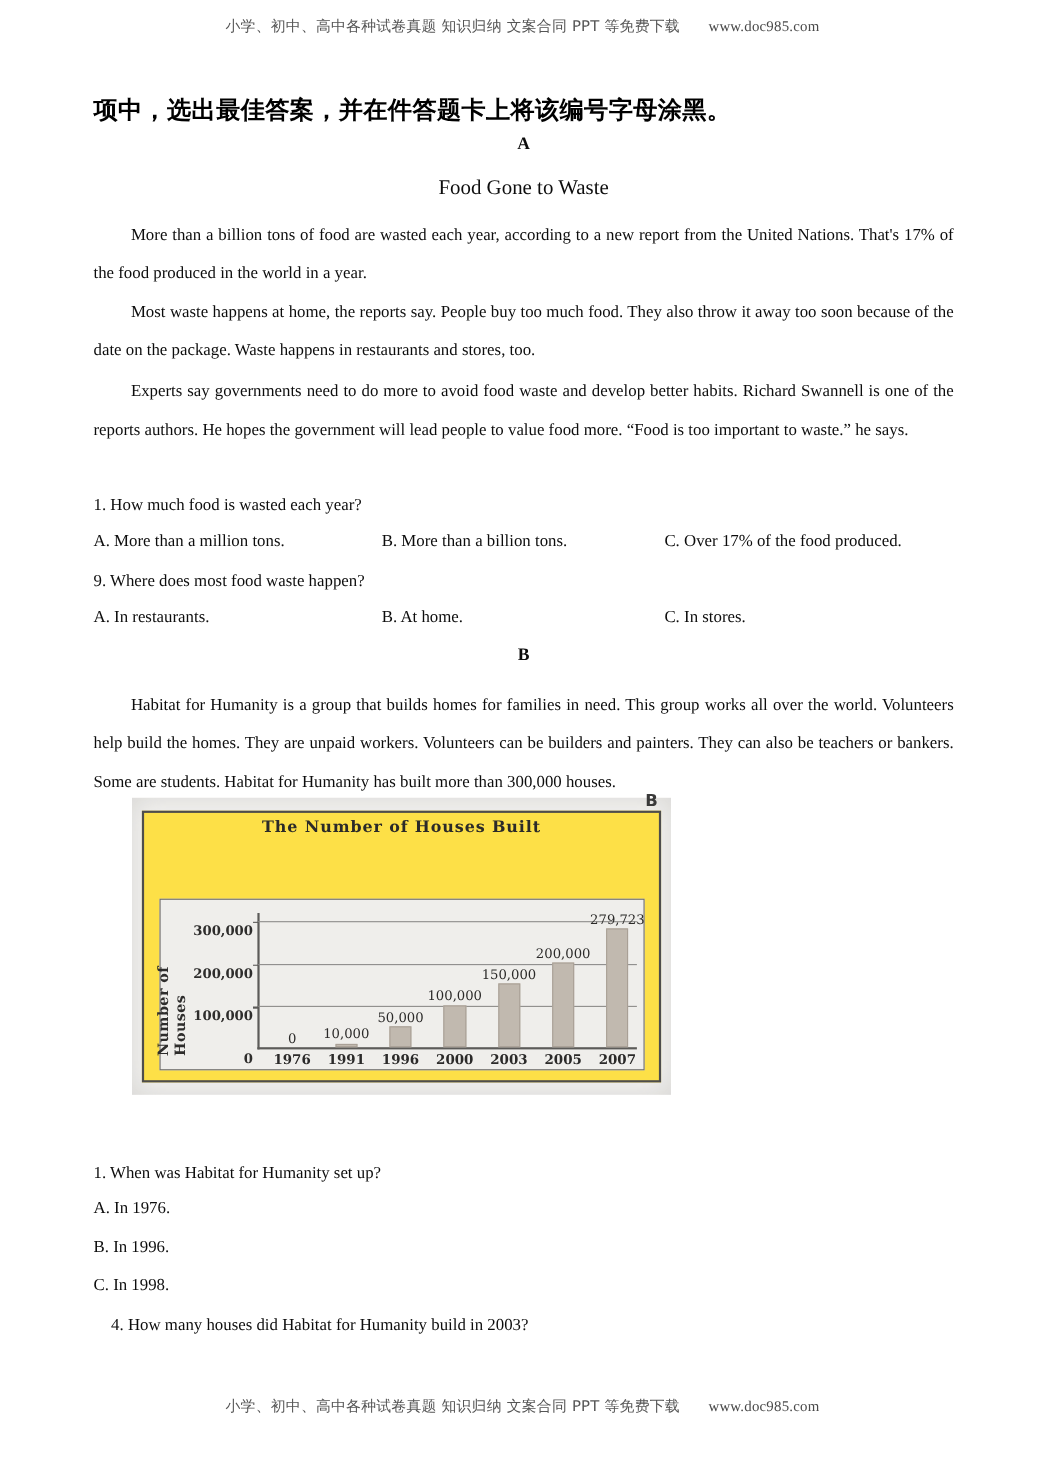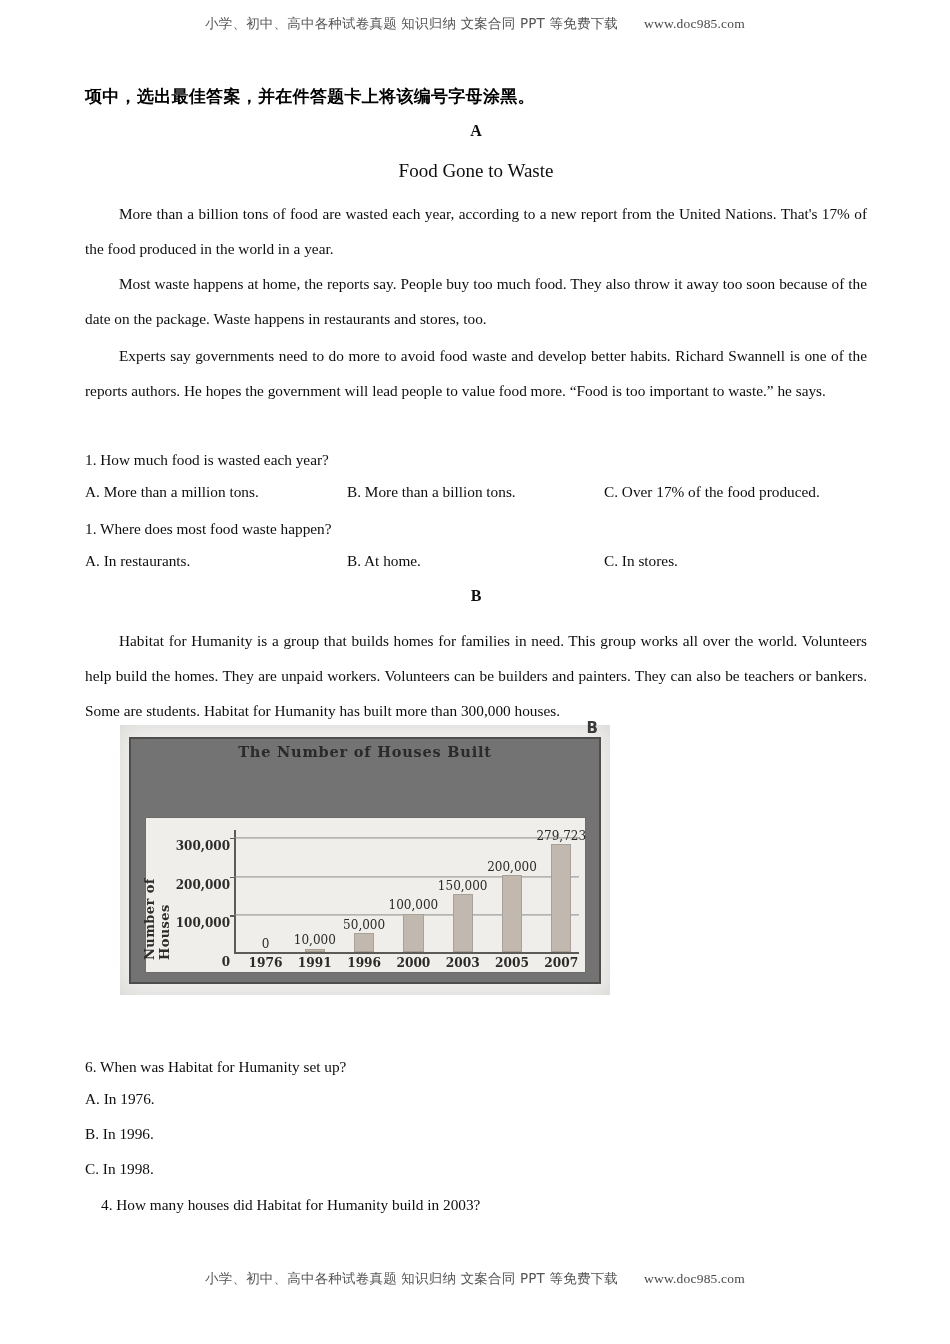--- a/index.html
+++ b/index.html
@@ -43,21 +43,21 @@
   .col {
     position: absolute;
     left: 85px;
     top: 0;
     width: 782px;
   }
 
   .instruction {
     font-family: Liberation Serif, serif;
     font-weight: bold;
-    font-size: 17px;
+    font-size: 22px;
     color: #000;
     position: absolute;
     top: 85px;
     left: 0;
     letter-spacing: 0.3px;
   }
 
   .section-letter {
     position: absolute;
     width: 782px;
@@ -146,21 +146,21 @@
     height: 13px;
     line-height: 15px;
   }
   .outer-frame {
     position: absolute;
     left: 9px;
     top: 12px;
     right: 9px;
     bottom: 11px;
     border: 2.5px solid #4e4d4c;
-    background: #737373;
+    background: #fde047;
   }
   .chart-head {
     position: absolute;
     left: 0;
     right: 0;
     top: 4px;
     text-align: center;
     font-family: "DejaVu Serif", "Liberation Serif", serif;
     color: #2b2a29;
   }
@@ -321,21 +321,21 @@
     <div class="para p-a2">Most waste happens at home, the reports say. People buy too much food. They also throw it away too soon because of the date on the package. Waste happens in restaurants and stores, too.</div>
     <div class="para p-a3">Experts say governments need to do more to avoid food waste and develop better habits. Richard Swannell is one of the reports authors. He hopes the government will lead people to value food more. “Food is too important to waste.” he says.</div>
 
     <div class="qline q1-stem">1. How much food is wasted each year?</div>
     <div class="optrow q1-opts">
       <span class="oa">A. More than a million tons.</span>
       <span class="ob">B. More than a billion tons.</span>
       <span class="oc">C. Over 17% of the food produced.</span>
     </div>
 
-    <div class="qline q2-stem">1. Where does most food waste happen?</div>
+    <div class="qline q2-stem">9. Where does most food waste happen?</div>
     <div class="optrow q2-opts">
       <span class="oa">A. In restaurants.</span>
       <span class="ob">B. At home.</span>
       <span class="oc">C. In stores.</span>
     </div>
 
     <div class="section-letter b">B</div>
     <div class="para p-b1">Habitat for Humanity is a group that builds homes for families in need. This group works all over the world. Volunteers help build the homes. They are unpaid workers. Volunteers can be builders and painters. They can also be teachers or bankers. Some are students. Habitat for Humanity has built more than 300,000 houses.</div>
 
     <div class="figure-wrap">
@@ -386,21 +386,21 @@
                 <div class="xtick" style="left: 66.2857%; top: 0px;">2003</div>
                 <div class="xtick" style="left: 80.5714%; top: 0px;">2005</div>
                 <div class="xtick" style="left: 94.8571%; top: 0px;">2007</div>
               </div>
           </div>
 
         </div>
       </div>
     </div>
 
-    <div class="qline q3-stem">6. When was Habitat for Humanity set up?</div>
+    <div class="qline q3-stem">1. When was Habitat for Humanity set up?</div>
     <div class="q3-opt q3-a">A. In 1976.</div>
     <div class="q3-opt q3-b">B. In 1996.</div>
     <div class="q3-opt q3-c">C. In 1998.</div>
 
     <div class="qline q4-stem">4. How many houses did Habitat for Humanity build in 2003?</div>
 
   </div>
 
   <div class="running-foot">
     <span>小学、初中、高中各种试卷真题  知识归纳  文案合同  PPT 等免费下载</span><span class="url">www.doc985.com</span>

